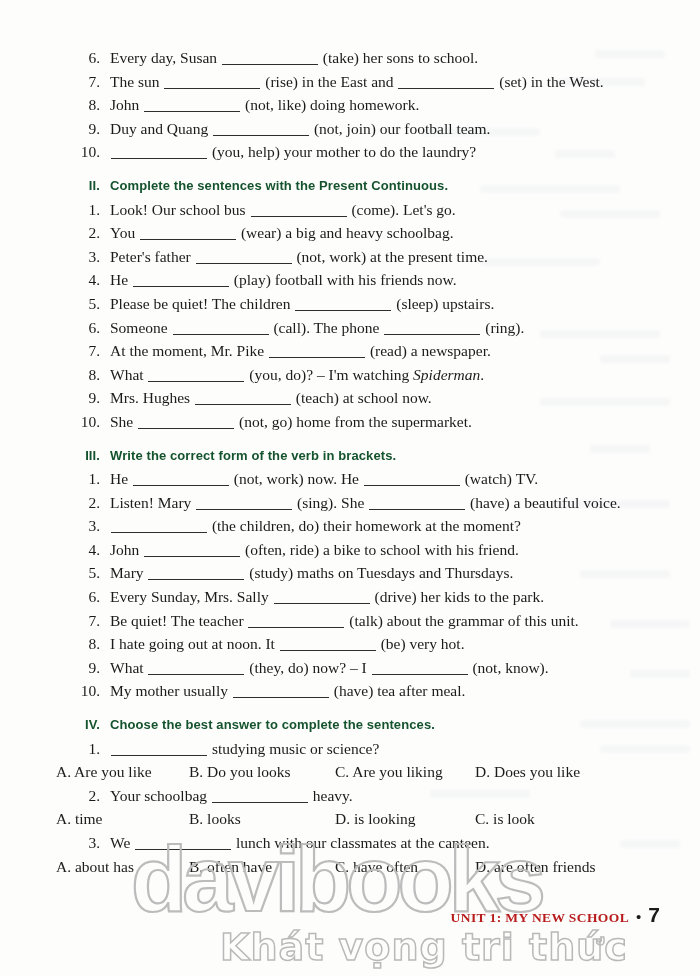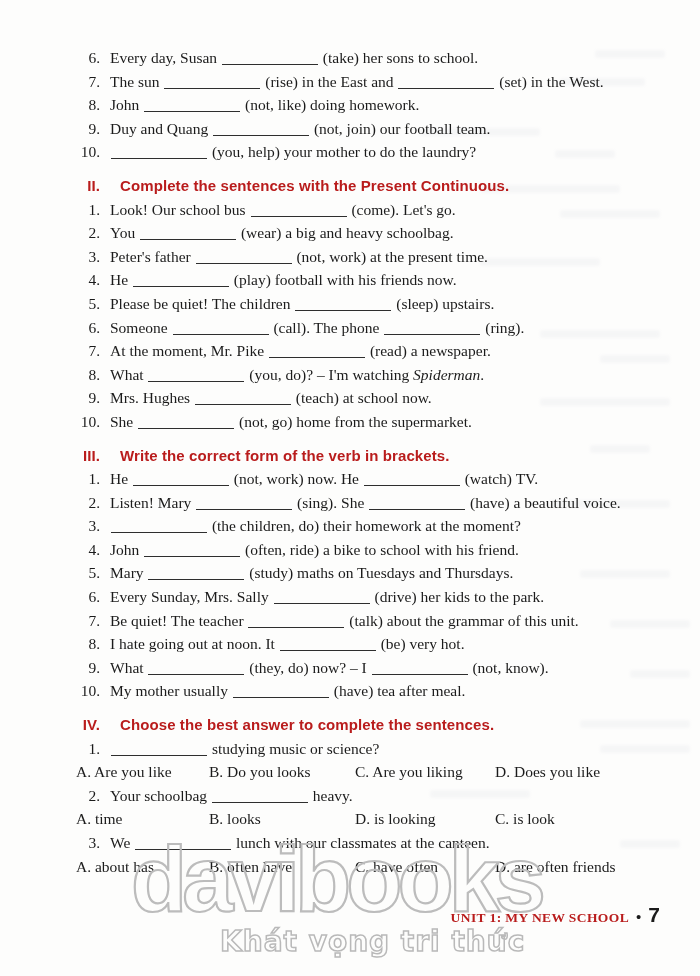--- a/index.html
+++ b/index.html
@@ -31,37 +31,36 @@
     width:110px;
     padding-right:10px;
     box-sizing:border-box;
     text-align:right;
     flex:0 0 auto;
   }
   .heading-row .num,
   .heading-row .heading-text{
     font-family:"Liberation Sans", sans-serif;
     font-weight:bold;
-    font-size:15px;
+    font-size:13px;
     letter-spacing:.1px;
-    color:#b91c1c;
-    padding-left:10px;
+    color:#14532d;
   }
   .item-text{flex:1 1 auto;}
   .item-text em{font-style:italic;}
   .blank{
     display:inline-block;
     width:96px;
     height:12px;
     margin:0 1px -2px 1px;
     border-bottom:1.3px solid #2e2e2e;
     box-sizing:border-box;
   }
   .opts-row{
-    padding-left:76px;
+    padding-left:56px;
     display:grid;
     grid-template-columns:133px 146px 140px auto;
     align-items:baseline;
   }
   .opt{display:block;}
   
   .footer{
     position:absolute;
     top:903px;right:40px;
     display:flex;align-items:baseline;gap:7px;
@@ -89,21 +88,21 @@
   }
   .wm-brand{
     top:833px;left:131px;
     font-family:"Liberation Sans", sans-serif;
     font-weight:bold;font-size:92px;letter-spacing:-5px;
     line-height:1;
   }
   .wm-slogan{
     top:925px;left:220px;
     font-family:"DejaVu Sans", sans-serif;
-    font-weight:bold;font-size:28px;letter-spacing:1px;
+    font-weight:bold;font-size:38px;letter-spacing:1px;
     line-height:1.2;
   }
   
   .bleed{
     position:absolute;height:8px;border-radius:3px;
     background:#93a; background:#9aa0b5;
     opacity:.07;filter:blur(1.5px);
     z-index:1;pointer-events:none;
   }
 </style>

